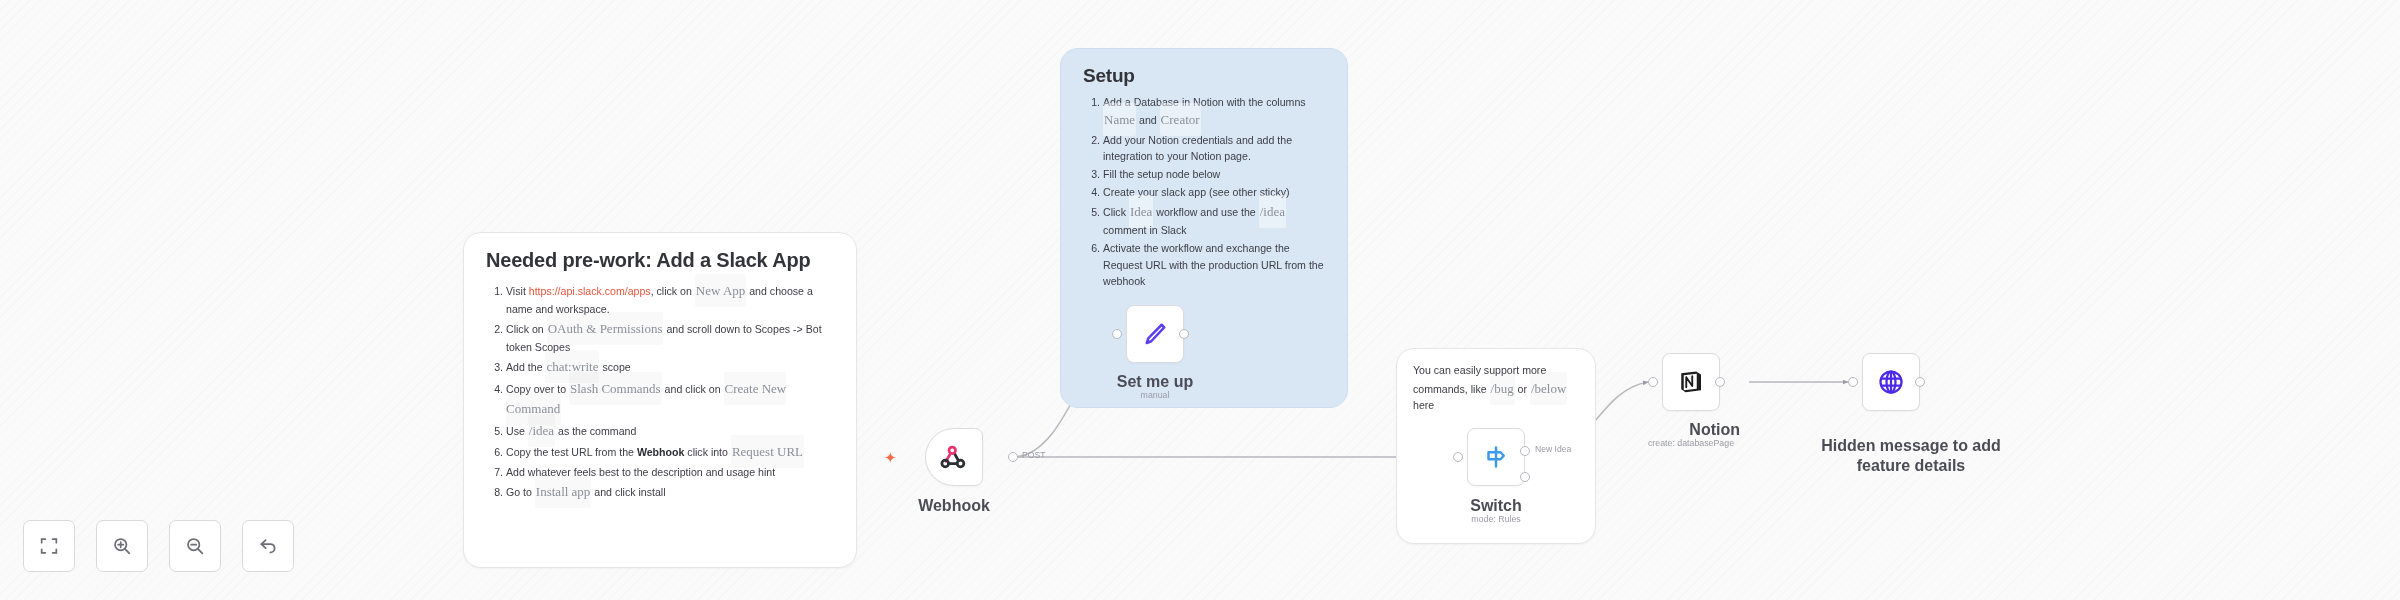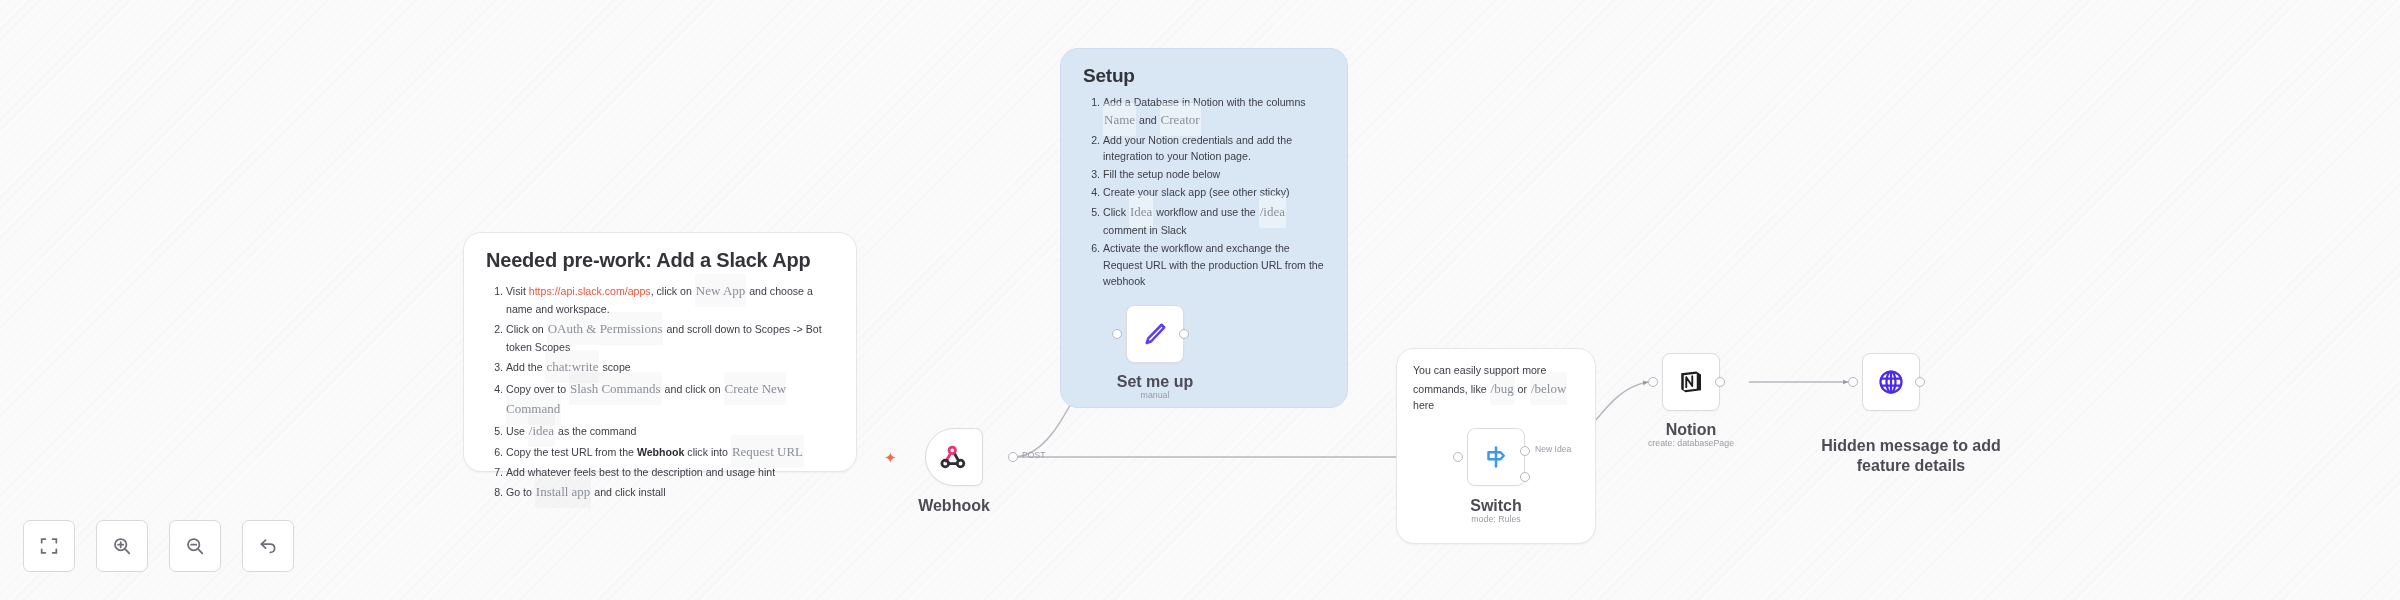--- a/index.html
+++ b/index.html
@@ -187,21 +187,21 @@
 
     <path d="M1013,457 C1060,457 1080,370 1112,334" fill="none" stroke="#b6b7bf" stroke-width="1.5" marker-end="url(#arrow)"></path>
 
     <path d="M1013,457 L1453,457" fill="none" stroke="#b6b7bf" stroke-width="1.5" marker-end="url(#arrow)"></path>
 
     <path d="M1549,452 C1590,452 1600,390 1648,382" fill="none" stroke="#b6b7bf" stroke-width="1.5" marker-end="url(#arrow)"></path>
 
     <path d="M1749,382 L1848,382" fill="none" stroke="#b6b7bf" stroke-width="1.5" marker-end="url(#arrow)"></path>
   </svg>
 
-  <div class="sticky plain" style="left:463px; top:232px; width:394px; height:240px;">
+  <div class="sticky plain" style="left:463px; top:232px; width:394px; height:336px;">
     <h2>Needed pre-work: Add a Slack App</h2>
     <ol>
         <li><span>Visit </span><a class="link" href="#">https://api.slack.com/apps</a><span>, click on </span><code>New App</code><span> and choose a name and workspace.</span></li>
         <li><span>Click on </span><code>OAuth &amp; Permissions</code><span> and scroll down to Scopes -&gt; Bot token Scopes</span></li>
         <li><span>Add the </span><code>chat:write</code><span> scope</span></li>
         <li><span>Copy over to </span><code>Slash Commands</code><span> and click on </span><code>Create New Command</code></li>
         <li><span>Use </span><code>/idea</code><span> as the command</span></li>
         <li><span>Copy the test URL from the </span><span class="bold">Webhook</span><span> click into </span><code>Request URL</code></li>
         <li><span>Add whatever feels best to the description and usage hint</span></li>
         <li><span>Go to </span><code>Install app</code><span> and click install</span></li>
@@ -268,21 +268,21 @@
 
   <div class="port" style="left:1648px; top:377px;"></div>
   <div class="node" style="left:1662px; top:353px;">
     <svg width="30" height="30" viewBox="0 0 24 24">
       <path d="M4.2 5.0 L16.2 3.6 L20.0 6.0 L20.0 18.6 L7.6 20.2 L4.2 17.8 Z" fill="#1d1d1d"></path>
       <path d="M6.2 6.6 L16.6 5.4 L16.6 17.4 L6.2 18.6 Z" fill="#ffffff"></path>
       <path d="M8.2 8.2 L8.2 16.2 M8.2 8.2 L13.0 15.2 M13.0 15.2 L13.0 7.4" fill="none" stroke="#1d1d1d" stroke-width="1.5" stroke-linecap="round"></path>
     </svg>
   </div>
   <div class="port" style="left:1715px; top:377px;"></div>
-  <div class="node-label" style="left:1642px; top:420px; width:98px;">Notion</div>
+  <div class="node-label" style="left:1642px; top:420px; width:98px;text-align:right;">Notion</div>
   <div class="node-sub" style="left:1622px; top:438px; width:138px;">create: databasePage</div>
 
   <div class="port" style="left:1848px; top:377px;"></div>
   <div class="node" style="left:1862px; top:353px;">
     <svg width="30" height="30" viewBox="0 0 24 24">
       <g fill="none" stroke="#4b2ae8" stroke-width="1.8">
         <circle cx="12" cy="12" r="8.4"></circle>
         <ellipse cx="12" cy="12" rx="3.6" ry="8.4"></ellipse>
         <path d="M3.8 9.2 L20.2 9.2 M3.8 14.8 L20.2 14.8 M12 3.6 L12 20.4"></path>
       </g>

